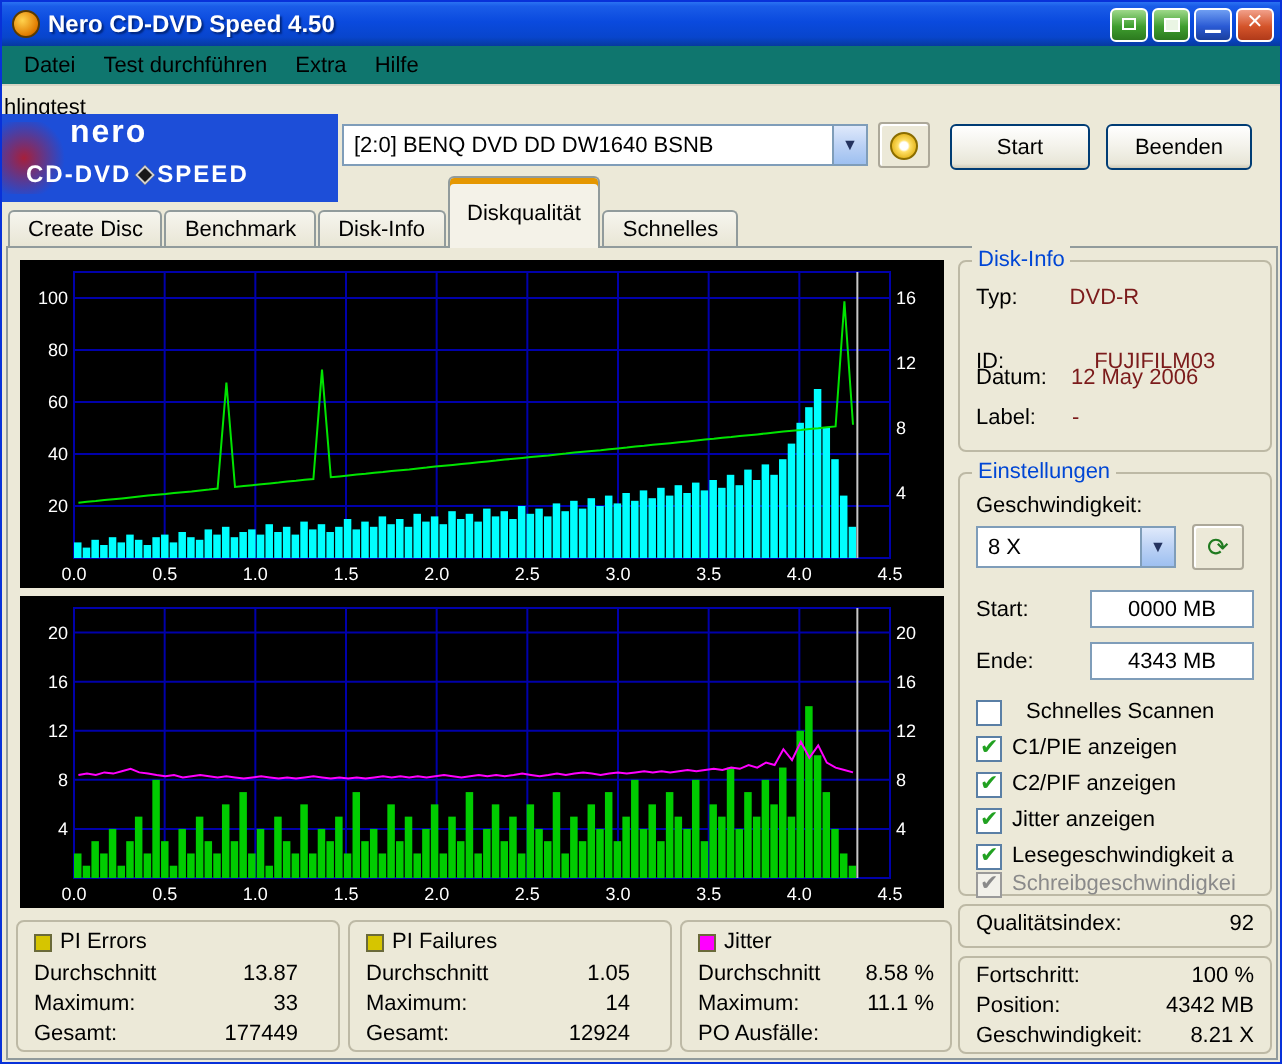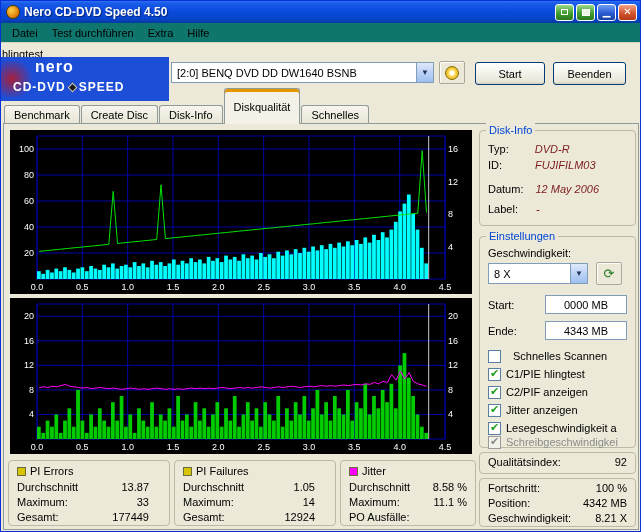--- a/index.html
+++ b/index.html
@@ -99,21 +99,21 @@
   #chart1 { left:6px; top:6px; width:462px; height:164px; }
   #chart2 { left:6px; top:174px; width:462px; height:156px; }
   
   .groupbox { position:absolute; border:1px solid #bdb9a5; border-radius:4px; }
   .gb-title {
     position:absolute; top:-8px; left:6px; background:#ece9d8; padding:0 3px;
     color:#0046d5; line-height:14px;
   }
   .row { position:absolute; left:8px; right:8px; display:flex; align-items:center; }
   .row .val { margin-left:auto; }
-  .maroon { color:#7b1b1b;font-style:italic; }
+  .maroon { color:#7b1b1b; }
   
   .stat-title-row { position:absolute; left:8px; top:4px; display:flex; align-items:center; gap:4px; }
   .legend-sq { width:9px; height:9px; border:1px solid #6a6a3a; display:inline-block; }
   
   .field {
     background:#fff; border:1px solid #7f9db9; height:19px;
     display:flex; align-items:center; justify-content:center; padding:0 3px;
   }
   
   .cb-row { position:absolute; left:8px; display:flex; align-items:center; gap:5px; height:14px; }
@@ -174,22 +174,22 @@
   </div>
 
   <div class="tool-btn">
     <span class="disc-icon"></span>
   </div>
 
   <div class="xp-btn start-btn">Start</div>
   <div class="xp-btn quit-btn">Beenden</div>
 
   <div class="tabs">
+    <div class="tab">Create Disc</div>
     <div class="tab">Benchmark</div>
-    <div class="tab">Create Disc</div>
     <div class="tab">Disk-Info</div>
     <div class="tab active">Diskqualität</div>
     <div class="tab">Schnelles</div>
   </div>
 
   <div class="panel">
 
     <div class="chart" id="chart1"><svg width="462" height="164">
           <rect x="0" y="0" width="462" height="164" fill="#000000"></rect>
           <line x1="27" y1="6" x2="27" y2="149" stroke="#0000aa"></line>
@@ -451,21 +451,21 @@
           <text x="389.66666666666663" y="152" fill="#ffffff" font-size="9" text-anchor="middle" font-family="Liberation Sans, sans-serif">4.0</text>
           <text x="435" y="152" fill="#ffffff" font-size="9" text-anchor="middle" font-family="Liberation Sans, sans-serif">4.5</text>
         </svg></div>
 
     <div class="groupbox" style="left:475px; top:6px; width:157px; height:96px;">
       <span class="gb-title">Disk-Info</span>
       <div class="row" style="top:12px;">
           <span>Typ:</span>
           <span class="maroon" style="margin-left:26px;">DVD-R</span>
         </div>
-      <div class="row" style="top:28px;">
+      <div class="row" style="top:44px;gap:12px;">
           <span>ID:</span>
           <span class="maroon" style="margin-left:33px;">FUJIFILM03</span>
         </div>
       <div class="row" style="top:52px;">
           <span>Datum:</span>
           <span class="maroon" style="margin-left:12px;">12 May 2006</span>
         </div>
       <div class="row" style="top:72px;">
           <span>Label:</span>
           <span class="maroon" style="margin-left:18px;">-</span>
@@ -495,21 +495,21 @@
         <div class="field val" style="width:82px;">
             <span>4343 MB</span>
           </div>
       </div>
       <div class="cb-row" style="top:112px;gap:12px;">
           <span class="cb"></span>
           <span class="cb-label">Schnelles Scannen</span>
         </div>
       <div class="cb-row" style="top:130px;">
           <span class="cb checked"></span>
-          <span class="cb-label">C1/PIE hlingtest</span>
+          <span class="cb-label">C1/PIE anzeigen</span>
         </div>
       <div class="cb-row" style="top:148px;">
           <span class="cb checked"></span>
           <span class="cb-label">C2/PIF anzeigen</span>
         </div>
       <div class="cb-row" style="top:166px;">
           <span class="cb checked"></span>
           <span class="cb-label">Jitter anzeigen</span>
         </div>
       <div class="cb-row" style="top:184px;text-align:right;">

